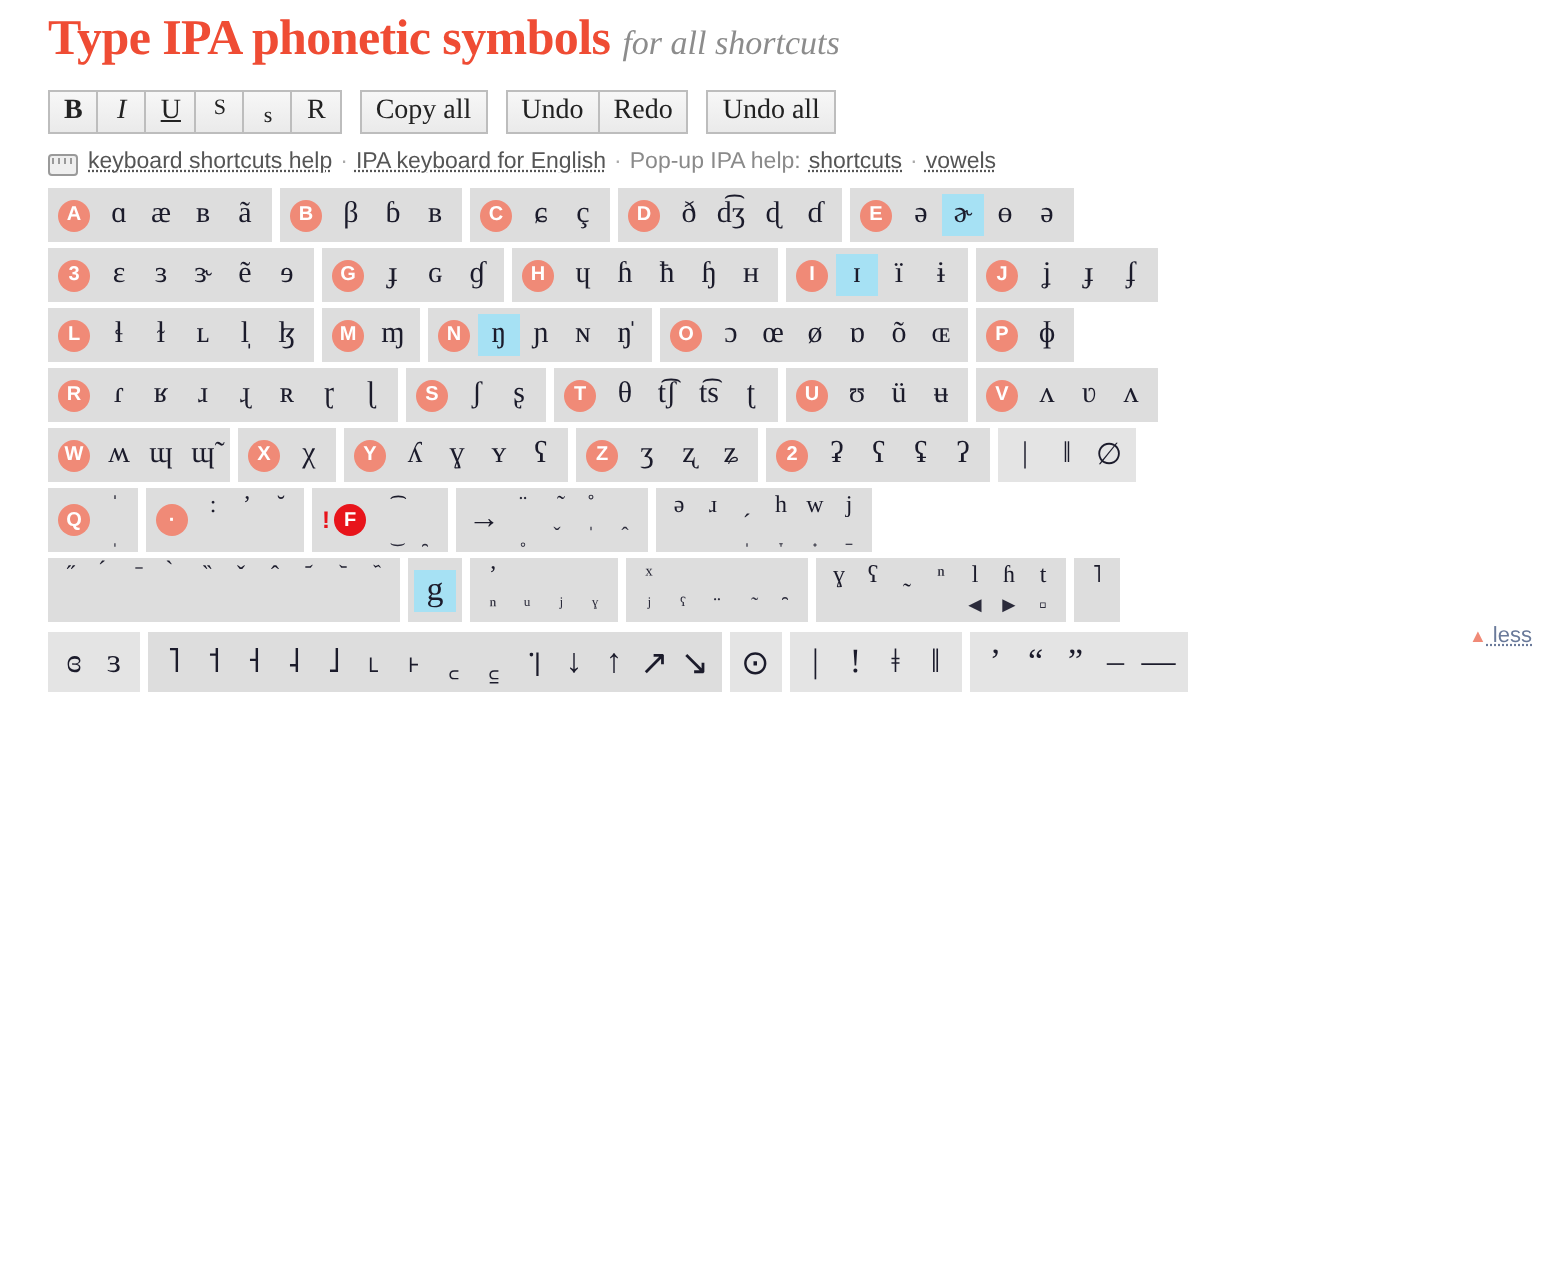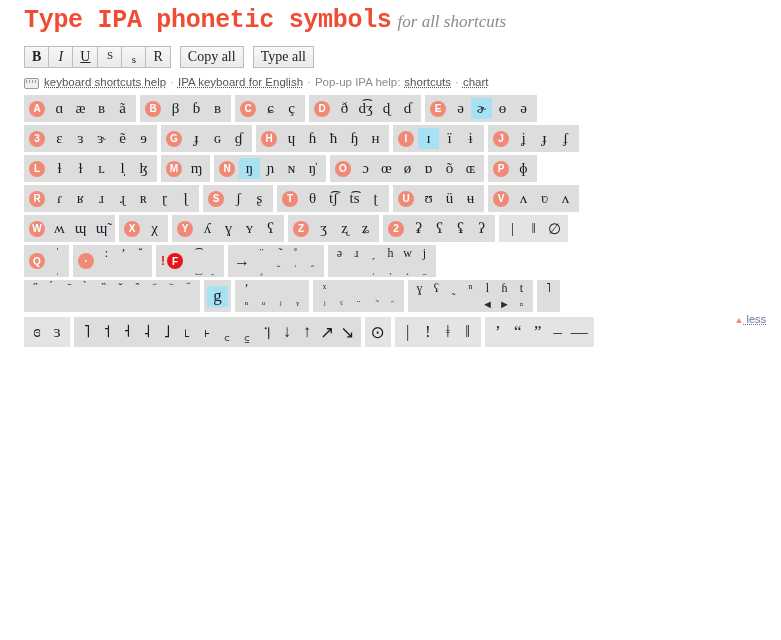--- a/index.html
+++ b/index.html
@@ -18,21 +18,21 @@
     width: 781px;
     height: 640px;
   }
 
   
   .title-row {
     padding: 6px 0 0 24px;
     white-space: nowrap;
   }
   .title-main {
-    font-family: Liberation Mono, monospace;
+    font-family: Liberation Serif, serif;
     font-weight: bold;
     font-size: 25px;
     color: #EF4C34;
     letter-spacing: -0.3px;
   }
   .title-sub {
     font-family: "Liberation Serif", serif;
     font-style: italic;
     font-size: 17px;
     color: #8c8c8c;
@@ -238,35 +238,39 @@
       <div class="btn i">I</div>
       <div class="btn u">U</div>
       <div class="btn sup">S</div>
       <div class="btn sub">s</div>
       <div class="btn">R</div>
     </div>
     <div class="grp">
       <div class="btn">Copy all</div>
     </div>
     <div class="grp">
-      <div class="btn">Type all</div>
+      <div class="btn">Undo</div>
+      <div class="btn">Redo</div>
+    </div>
+    <div class="grp">
+      <div class="btn">Undo all</div>
     </div>
   </div>
 
   <div class="linkbar">
     <span class="kbd-icon"></span>
     <a>keyboard shortcuts help</a>
     <span class="sep">·</span>
     <a>IPA keyboard for English</a>
     <span class="sep">·</span>
     <span class="plain">Pop-up IPA help:</span>
     <span style="width:4px"></span>
     <a>shortcuts</a>
     <span class="sep">·</span>
-    <a>chart</a>
+    <a>vowels</a>
   </div>
 
   <div class="kb" id="kb">
       <div class="kb-row">
         <div class="grp-box">
           <div class="badge">A</div>
           <div class="key">ɑ</div>
           <div class="key">æ</div>
           <div class="key">ʙ</div>
           <div class="key">ã</div>

